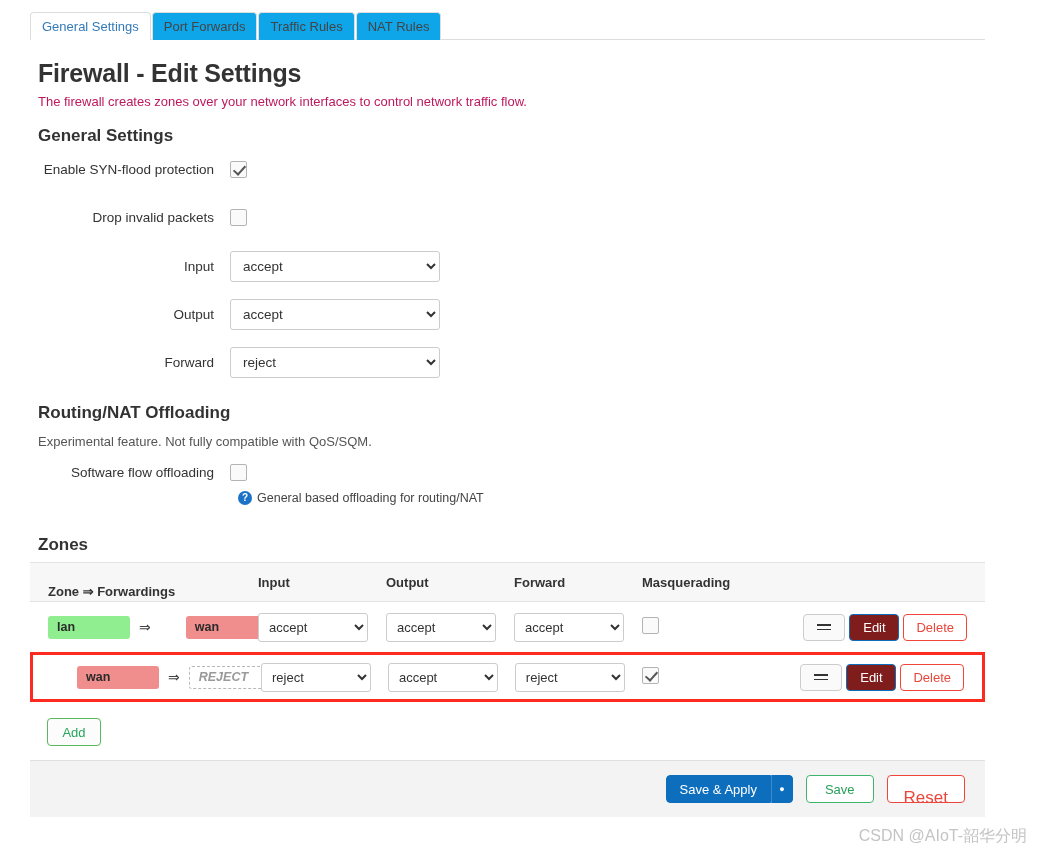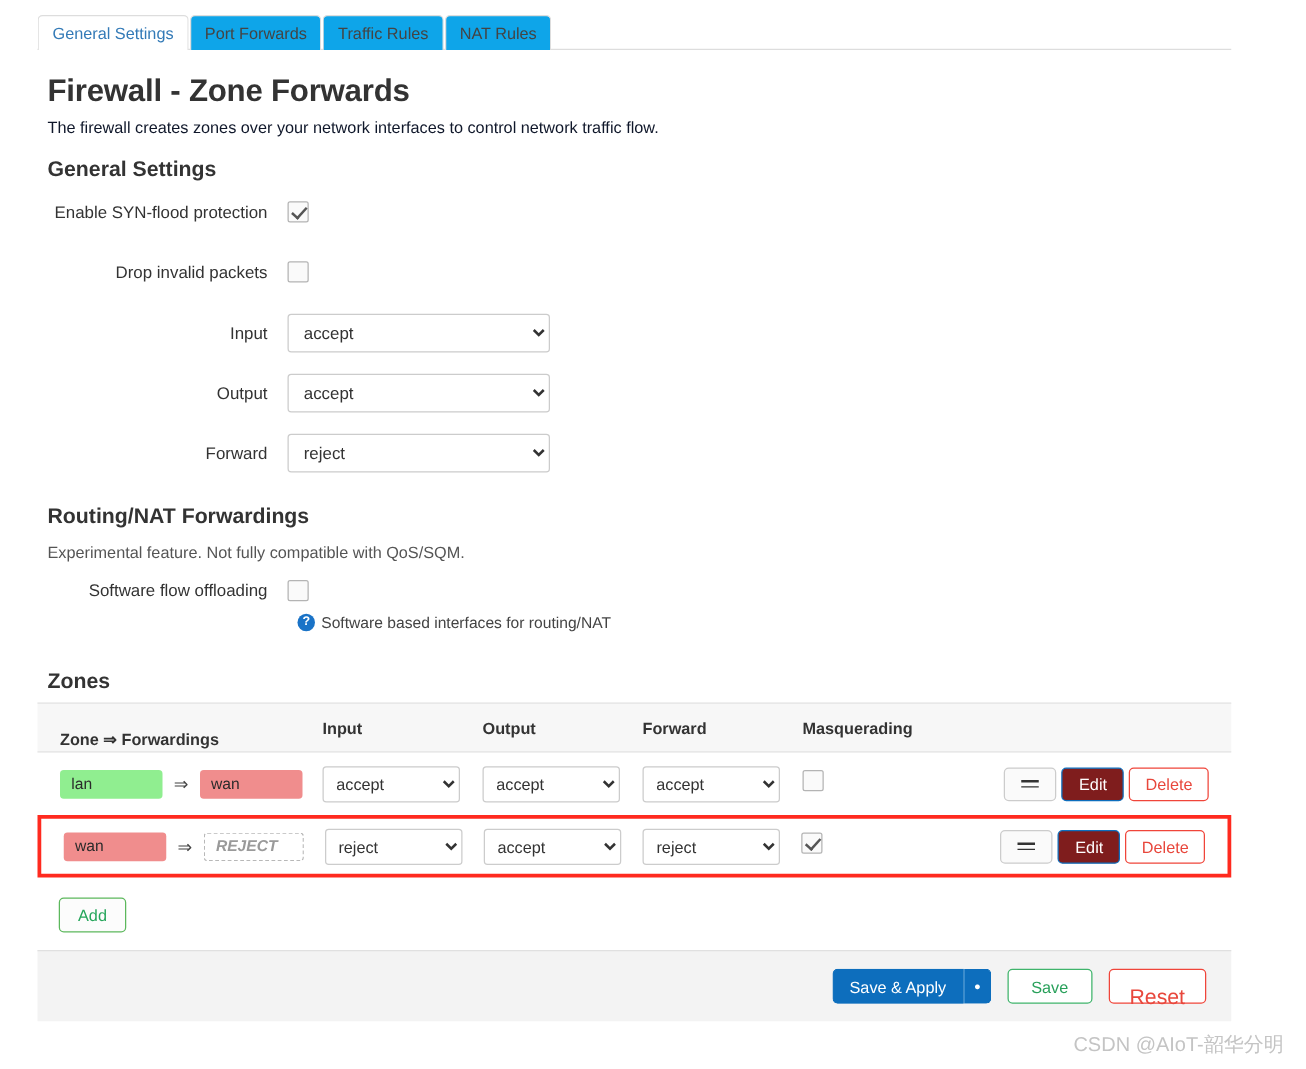--- a/index.html
+++ b/index.html
@@ -38,21 +38,21 @@
   }
 
   
   .h1 {
     position: absolute; left: 38px; top: 59px;
     font-size: 25px; font-weight: bold; color: #333;
     letter-spacing: -0.2px;
   }
   .subtitle {
     position: absolute; left: 38px; top: 94px;
-    font-size: 13px; color: #0f172a;
+    font-size: 13px; color: #be185d;
   }
   .h2 {
     font-size: 17px; font-weight: bold; color: #333;
   }
   .h2.gs  { position: absolute; left: 38px; top: 126px; }
   .h2.rno { position: absolute; left: 38px; top: 403px; }
   .h2.zones { position: absolute; left: 38px; top: 535px; }
   .desc-rno {
     position: absolute; left: 38px; top: 434px;
     font-size: 13px; color: #555;
@@ -138,27 +138,27 @@
   .zhead .c-zone   { width: 228px; padding-left: 18px; margin-top: 18px; }
   .zhead .c-input  { width: 128px; }
   .zhead .c-output { width: 128px; }
   .zhead .c-fwd    { width: 128px; }
   .zhead .c-masq   { width: 160px; }
 
   .badge {
     display: inline-block;
     min-width: 82px;
     padding: 3px 9px;
-    font-size: 12.5px; font-weight: normal;
+    font-size: 12.5px; font-weight: bold;
     border-radius: 3px;
     color: #2b2b2b;
     line-height: 17px;
   }
   .badge.lan { background: #90ee90; }
-  .badge.wan { background: #f08d8d; }
+  .badge.wan { background: #f08d8d; margin-left: 26px; }
   .arrow { margin: 0 9px; font-size: 14px; color: #444; }
   .badge.placeholder {
     background: #fff;
     border: 1px dashed #b8b8b8;
     color: #9a9a9a;
     font-style: italic;
     font-weight: bold;
     min-width: 80px;
     padding: 2px 9px;
   }
@@ -252,21 +252,21 @@
 
 <div class="page">
 
   <div class="tabstrip">
     <div class="tab active"><span>General Settings</span></div>
     <div class="tab"><span>Port Forwards</span></div>
     <div class="tab"><span>Traffic Rules</span></div>
     <div class="tab"><span>NAT Rules</span></div>
   </div>
 
-  <div class="h1">Firewall - Zone Forwards</div>
+  <div class="h1">Firewall - Edit Settings</div>
   <div class="subtitle">The firewall creates zones over your network interfaces to control network traffic flow.</div>
 
   <div class="h2 gs">General Settings</div>
 
   <div class="form-row r2">
     <div class="form-label">Drop invalid packets</div>
     <span class="chk"></span>
   </div>
 
   <div class="form-row r1">
@@ -288,31 +288,31 @@
     </select>
   </div>
 
   <div class="form-row r5">
     <div class="form-label">Forward</div>
     <select class="sel">
       <option>reject</option>
     </select>
   </div>
 
-  <div class="h2 rno">Routing/NAT Forwardings</div>
+  <div class="h2 rno">Routing/NAT Offloading</div>
   <div class="desc-rno">Experimental feature. Not fully compatible with QoS/SQM.</div>
 
   <div class="form-row r6">
     <div class="form-label">Software flow offloading</div>
     <span class="chk"></span>
   </div>
 
   <div class="help-line">
     <span class="qicon">?</span>
-    <span>Software based interfaces for routing/NAT</span>
+    <span>General based offloading for routing/NAT</span>
   </div>
 
   <div class="h2 zones">Zones</div>
 
   <div class="ztable">
     <div class="zhead">
       <div class="c-zone">Zone ⇒ Forwardings</div>
       <div class="c-input">Input</div>
       <div class="c-output">Output</div>
       <div class="c-fwd">Forward</div>

